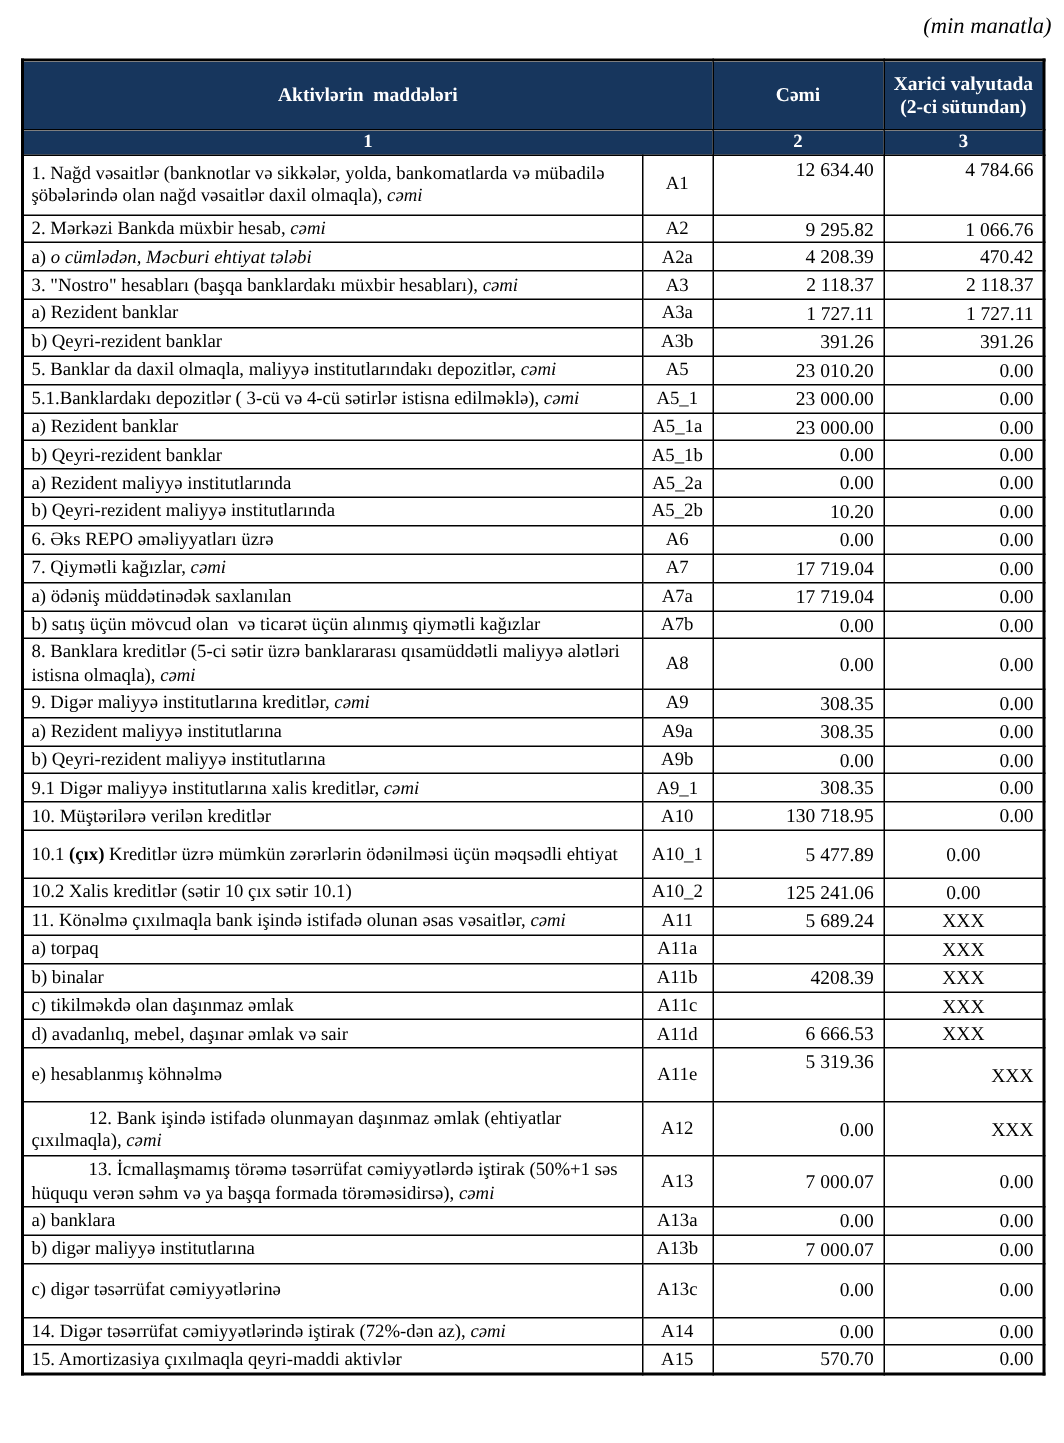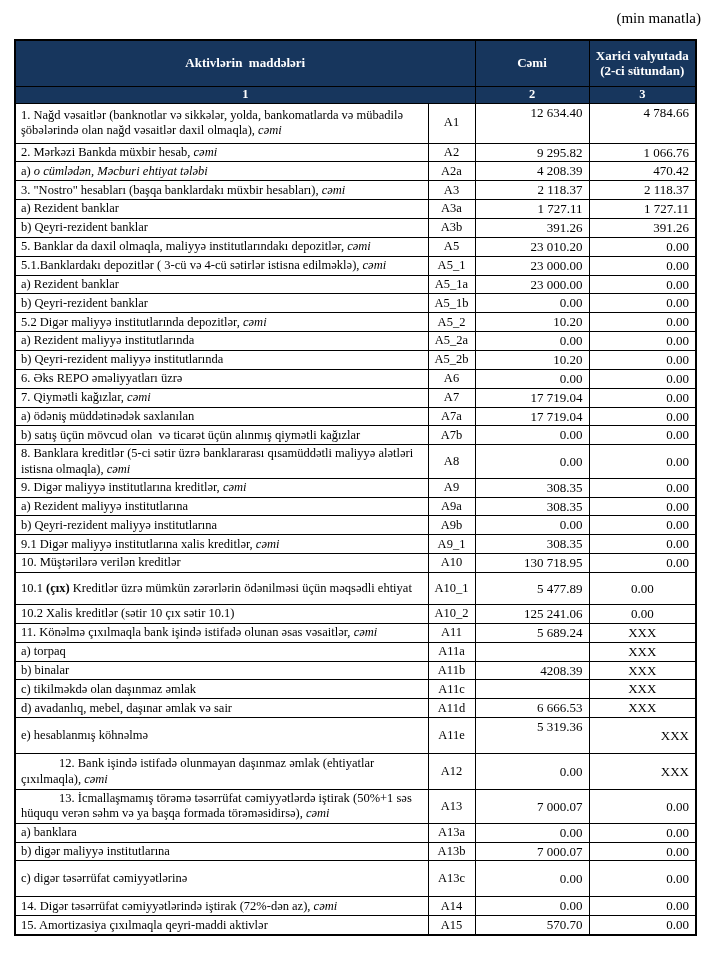--- a/index.html
+++ b/index.html
@@ -6,20 +6,21 @@
     margin: 0; padding: 0;
     background: #ffffff;
     width: 709px; height: 962px;
     font-family: "Liberation Serif", "DejaVu Serif", serif;
     color: #000000;
     -webkit-font-smoothing: antialiased;
   }
   .page { position: relative; width: 709px; height: 962px; overflow: hidden; }
 
   .unit-note {
+    font-style: italic;
     font-size: 15px;
     text-align: right;
     padding: 10px 8px 0 0;
     height: 20px;
   }
 
   table.assets {
     border-collapse: collapse;
     table-layout: fixed;
     width: 681px;
@@ -150,26 +151,20 @@
           <td class="num">23 000.00</td>
           <td class="num">0.00</td>
         </tr>
         <tr>
           <td class="label ind"><span>b) Qeyri-rezident banklar</span></td>
           <td class="code">A5_1b</td>
           <td class="num">0.00</td>
           <td class="num">0.00</td>
         </tr>
         <tr>
-          <td class="label"><span>5.2 Digər maliyyə institutlarında depozitlər, </span><span class="it">cəmi</span></td>
-          <td class="code">A5_2</td>
-          <td class="num">10.20</td>
-          <td class="num">0.00</td>
-        </tr>
-        <tr>
           <td class="label ind"><span>a) Rezident maliyyə institutlarında</span></td>
           <td class="code">A5_2a</td>
           <td class="num">0.00</td>
           <td class="num">0.00</td>
         </tr>
         <tr>
           <td class="label ind"><span>b) Qeyri-rezident maliyyə institutlarında</span></td>
           <td class="code">A5_2b</td>
           <td class="num">10.20</td>
           <td class="num">0.00</td>

